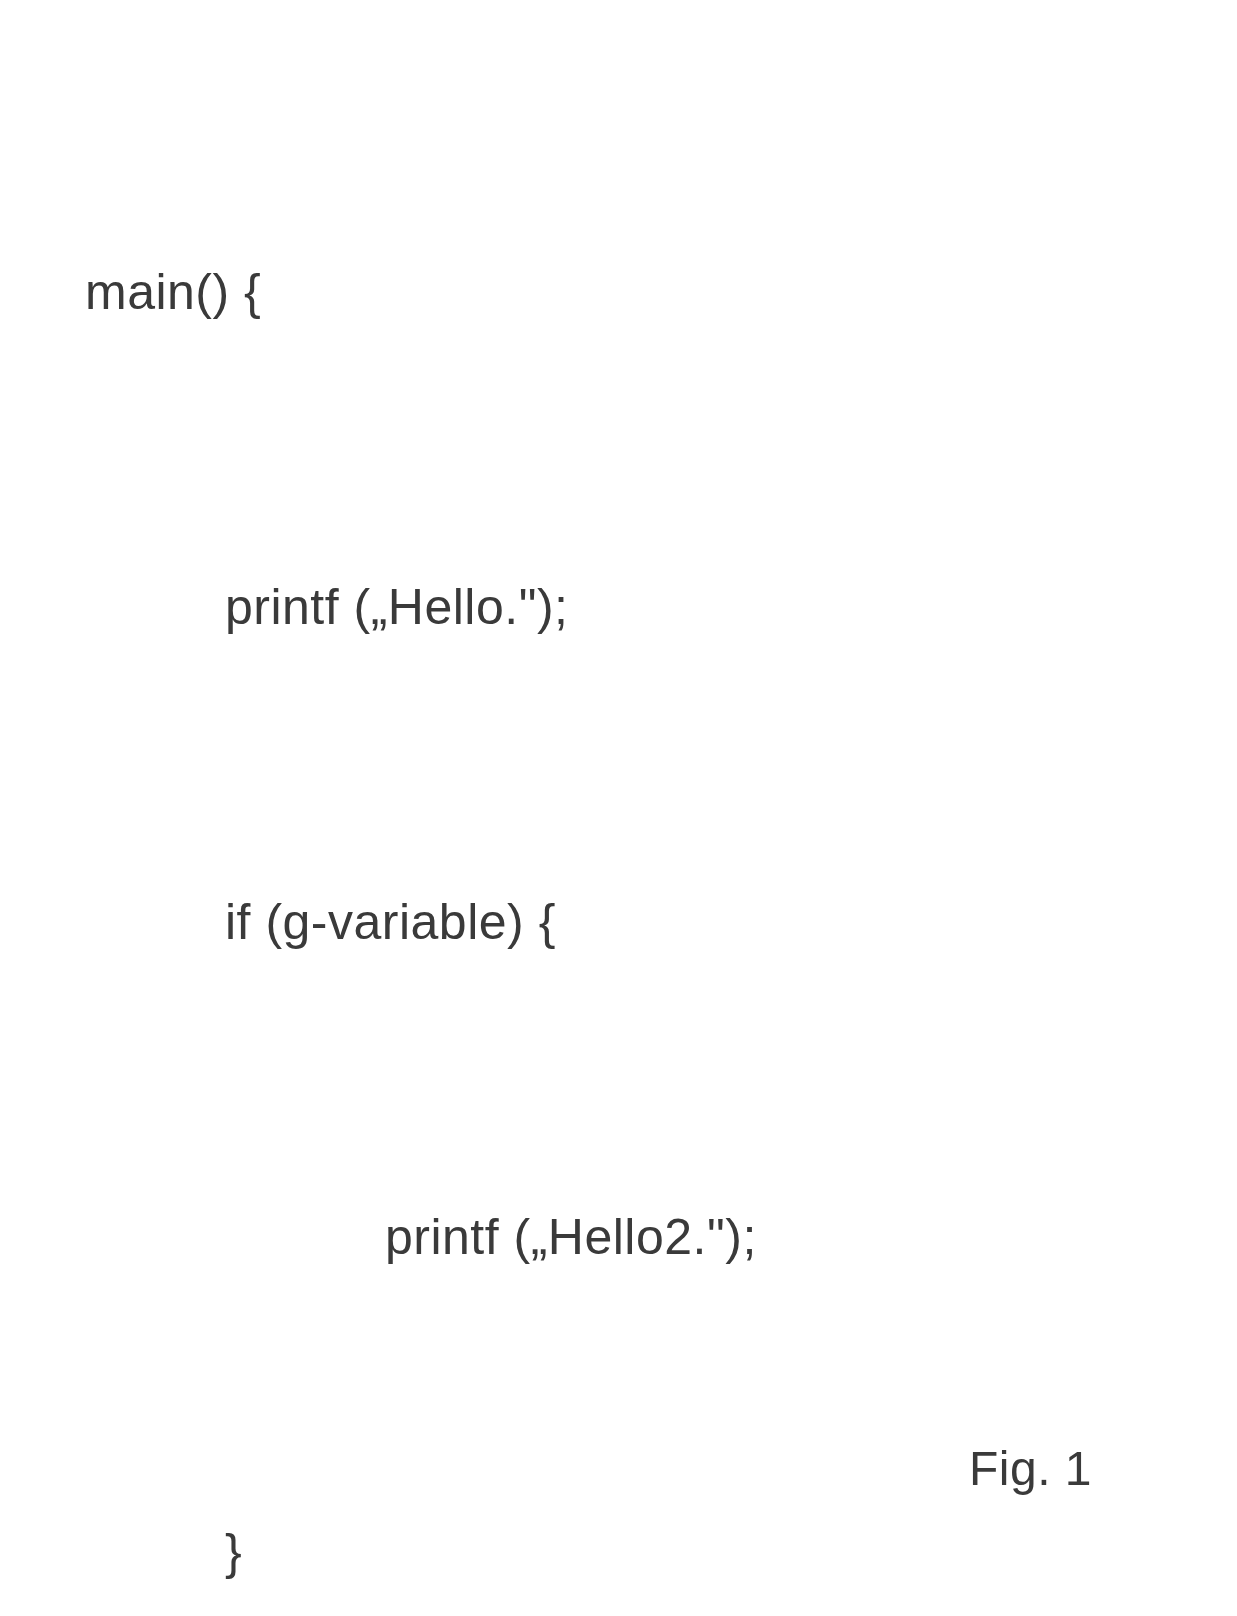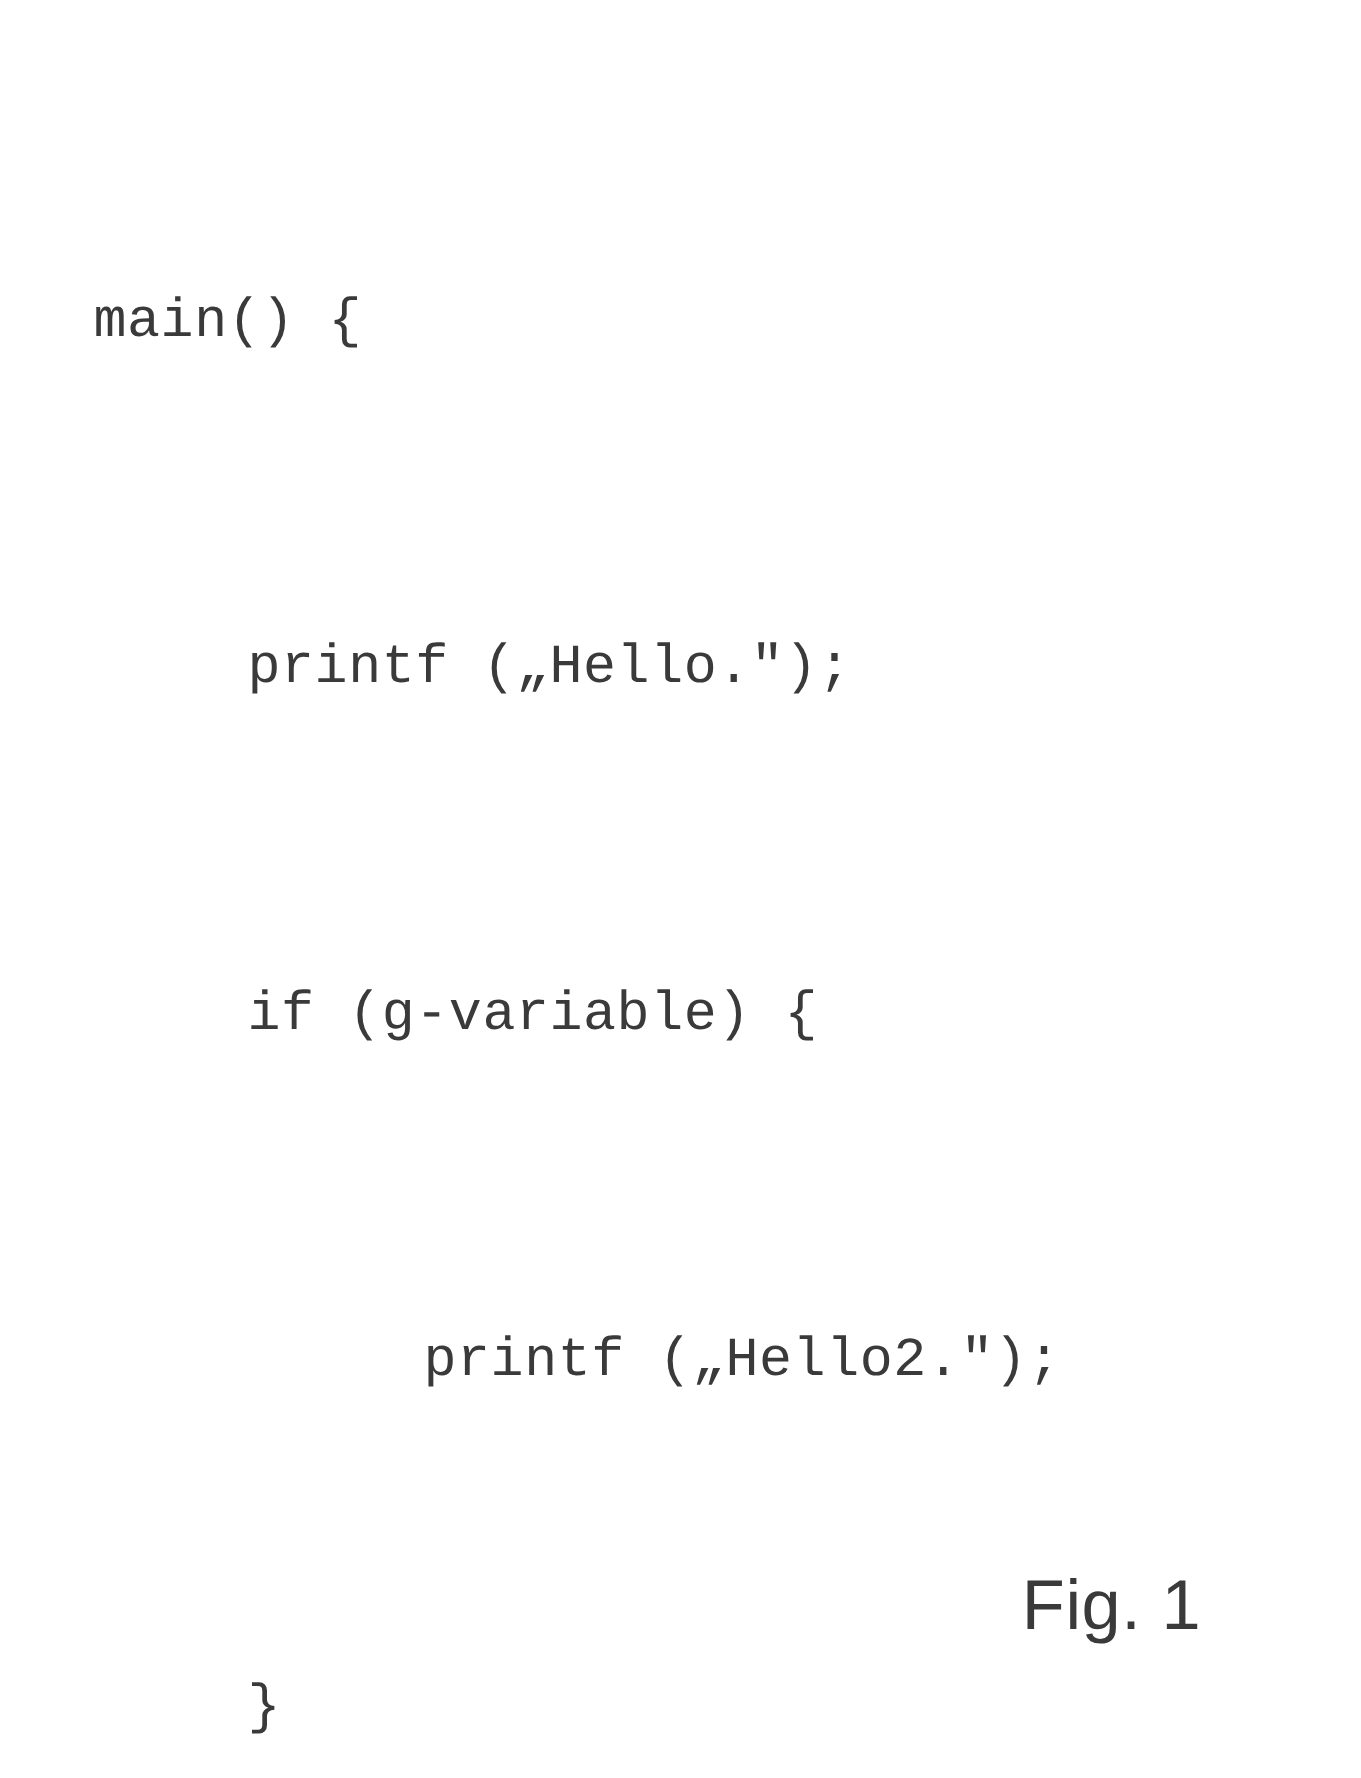--- a/index.html
+++ b/index.html
@@ -21,33 +21,32 @@
       font-size: 50px;
       color: #3a3a3a;
       line-height: 2.1;
       white-space: pre;
       letter-spacing: 0.5px;
     }
     .figure-label {
       position: absolute;
       bottom: 120px;
       right: 145px;
-      font-size: 64px;
+      font-size: 48px;
       color: #3a3a3a;
       letter-spacing: 0.5px;
     }
     .indent-1 {
       padding-left: 140px;
     }
     .indent-2 {
       padding-left: 300px;
     }
     .code-line {
       display: block;
-      font-family: Liberation Mono, monospace;
     }
   </style>
 </head>
 <body>
 
 <div class="code-block">
   <span class="code-line">main() {</span>
   <span class="code-line indent-1">printf („Hello.");</span>
   <span class="code-line indent-1">if (g-variable) {</span>
   <span class="code-line indent-2">printf („Hello2.");</span>

